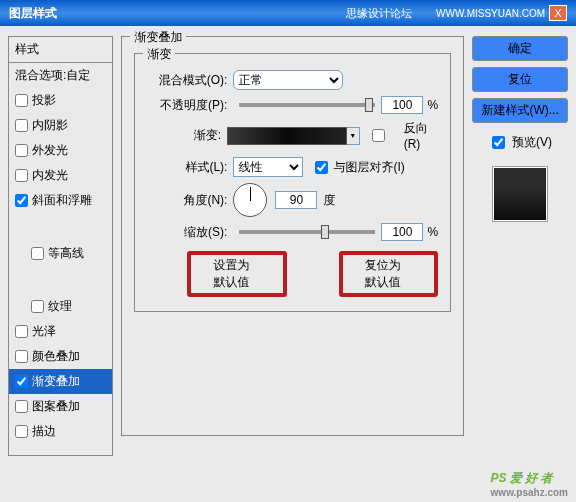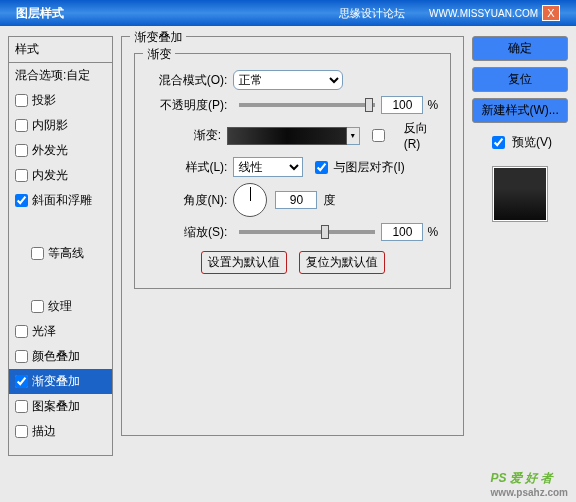--- a/index.html
+++ b/index.html
@@ -1,17 +1,17 @@
 <!DOCTYPE html>
 <html><head>
 <meta charset="utf-8">
 <style>
 * { box-sizing: border-box; font-family: "Microsoft YaHei", SimSun, sans-serif; font-size: 12px; }
 body { margin: 0; background: #fff; width: 576px; height: 502px; position: relative; }
-.titlebar { background: linear-gradient(#0a5bcb,#3b8de8,#0a5bcb); height: 26px; display: flex; align-items: center; padding: 0 16px; color: #fff; }
+.titlebar { background: linear-gradient(#0a5bcb,#3b8de8,#0a5bcb); height: 26px; display: flex; align-items: center; padding: 0 9px; color: #fff; }
 .titlebar .title { flex: 1; font-weight: bold; }
 .titlebar .brand { font-size: 11px; margin-right: 24px; }
 .titlebar .url { font-size: 10px; margin-right: 4px; }
 .close-btn { width: 18px; height: 16px; background: #e86a42; color: #fff; text-align: center; line-height: 14px; border: 1px solid #fff; cursor: pointer; font-size: 11px; }
 .body { display: flex; padding: 10px 8px; height: 440px; }
 .left-col { width: 110px; display: flex; flex-direction: column; gap: 4px; }
 .styles-box { border: 1px solid #888; height: 472px; }
 .styles-header { background: #eaeaea; padding: 4px 6px; border-bottom: 1px solid #888; }
 .style-item { padding: 4px 6px; display: flex; align-items: center; gap: 4px; cursor: pointer; }
 .style-item.indent { padding-left: 22px; margin-top: 28px; }
@@ -25,21 +25,21 @@
 .row-label { width: 80px; text-align: right; margin-right: 6px; }
 select { border: 1px solid #7b9ebd; height: 20px; background: #fff; }
 .slider { flex: 1; height: 4px; background: #999; position: relative; margin: 0 6px; }
 .slider .thumb { position: absolute; top: -5px; width: 8px; height: 14px; background: #ddd; border: 1px solid #555; }
 .num-input { width: 42px; height: 18px; border: 1px solid #7b9ebd; text-align: center; }
 .gradient-bar { width: 130px; height: 18px; background: linear-gradient(to right,#3a3a3a,#0a0a0a,#222); border: 1px solid #555; display: inline-block; }
 .grad-dd { width: 14px; height: 18px; background: #e8e8e8; border: 1px solid #7b9ebd; border-left: none; display: inline-flex; align-items: center; justify-content: center; font-size: 8px; }
 .angle-dial { width: 34px; height: 34px; border: 1px solid #555; border-radius: 50%; position: relative; background: #fff; }
 .angle-dial::after { content: ''; position: absolute; width: 1px; height: 14px; background: #000; left: 50%; top: 3px; transform-origin: bottom; }
 .btn-row { display: flex; gap: 12px; justify-content: center; margin-top: 10px; }
-.ps-button { border: 1px solid #b91c1c; background: #eaeaea; padding: 2px 6px; border-radius: 3px; cursor: pointer; }
+.ps-button { border: 4px solid #b91c1c; background: #eaeaea; padding: 2px 22px; border-radius: 3px; cursor: pointer; margin-left: 40px; }
 .right-col { width: 100px; display: flex; flex-direction: column; gap: 6px; align-items: stretch; }
 .right-btn { border: 1px solid #888; background: #3b82f6; padding: 3px 0; text-align: center; border-radius: 3px; cursor: pointer; }
 .preview-chk { display: flex; align-items: center; gap: 4px; justify-content: center; margin-top: 4px; }
 .preview-swatch { width: 56px; height: 56px; background: linear-gradient(#2b2b2b 40%,#0a0a0a); border: 1px solid #999; margin: 8px auto; box-shadow: inset 0 0 0 1px #fff; }
 .body, .center-col, .right-col, .left-col { background: #eaeaea; }
 .outer-bg { background: #eaeaea; }
 .watermark { position: absolute; right: 8px; bottom: 4px; font-size: 20px; color: #6bb63a; font-weight: bold; font-style: italic; }
 .watermark .url2 { display: block; font-size: 10px; color: #888; font-style: normal; font-weight: bold; }
 </style>
 </head>

